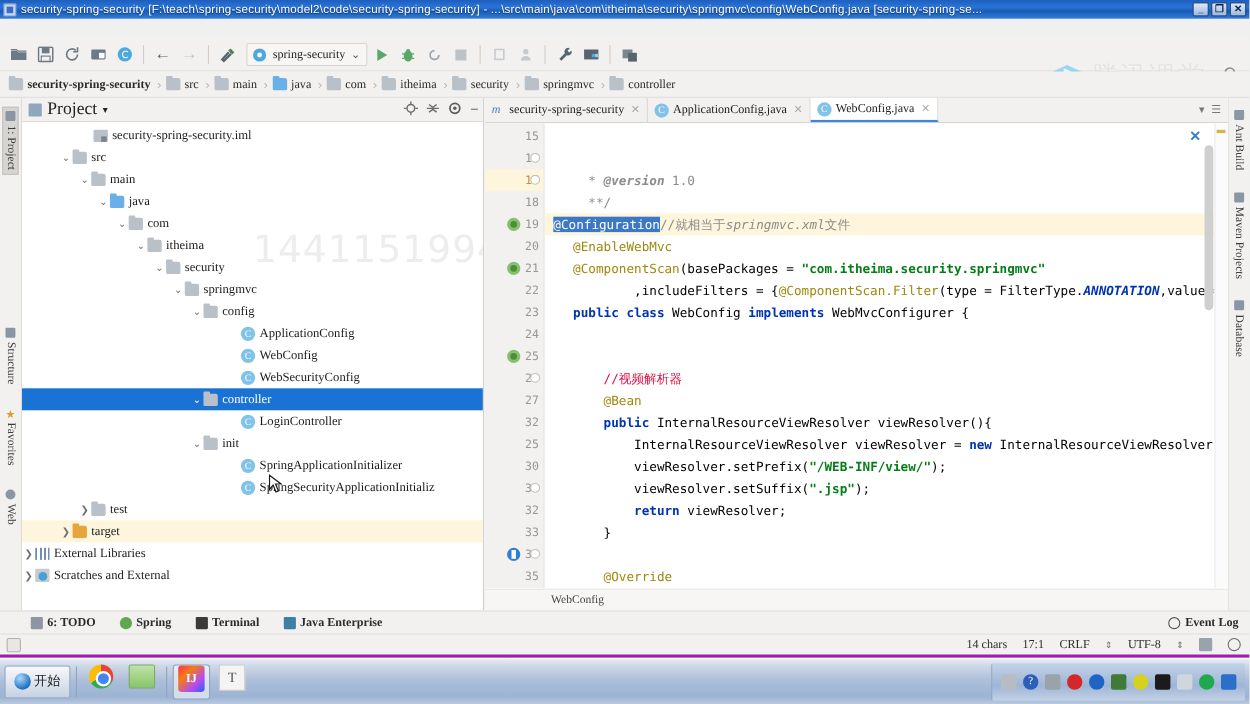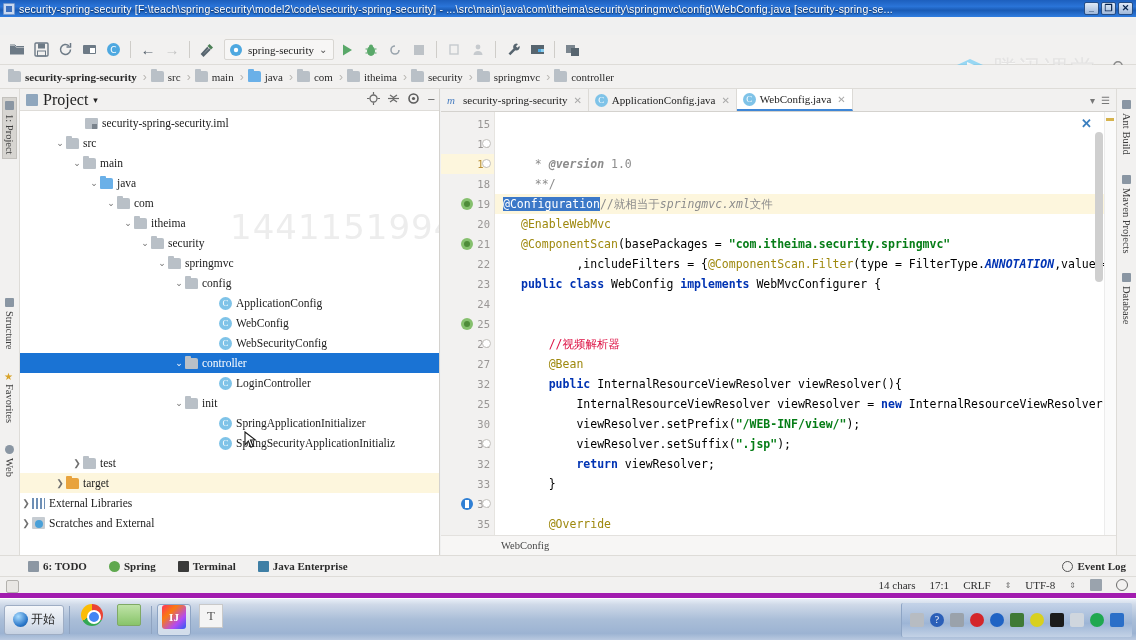--- a/index.html
+++ b/index.html
@@ -251,21 +251,21 @@
   .btab .bic.dark { background: #3a3a3a; }
   .btab .bic.teal { background: #3f7fa5; }
   .evlog { margin-left: auto; margin-right: 10px; display: flex; align-items: center; gap: 4px;
     font-size: 11px; color: #2b2b2b; font-family: "Liberation Serif", serif; }
   .evlog .ring { width: 11px; height: 11px; border: 1.6px solid #555; border-radius: 50%; }
 
   
   .statusbar {
     position: absolute; top: 577px; left: 0; width: 1136px; height: 21px;
     background: #f2f1f0; display: flex; align-items: center; justify-content: flex-end;
-    gap: 14px; padding-right: 8px; border-bottom: 5px solid #a21caf;
+    gap: 14px; padding-right: 8px; border-bottom: 3px solid #a21caf;
   }
   .st-item { font-size: 11px; color: #2e2e2e; font-family: "Liberation Serif", serif; white-space: nowrap; }
   .st-caret { color: #6d6d6d; font-size: 8px; }
   .st-lock { width: 12px; height: 12px; background: #9aa3ad; border-radius: 1px; }
   .st-globe { width: 12px; height: 12px; border: 1.5px solid #6b6b6b; border-radius: 50%; }
   .sb-square { position: absolute; left: 6px; top: 3px; width: 13px; height: 13px;
     border: 1px solid #b3b1ad; background: #e9e7e4; border-radius: 2px; }
 
   
   .taskbar {

